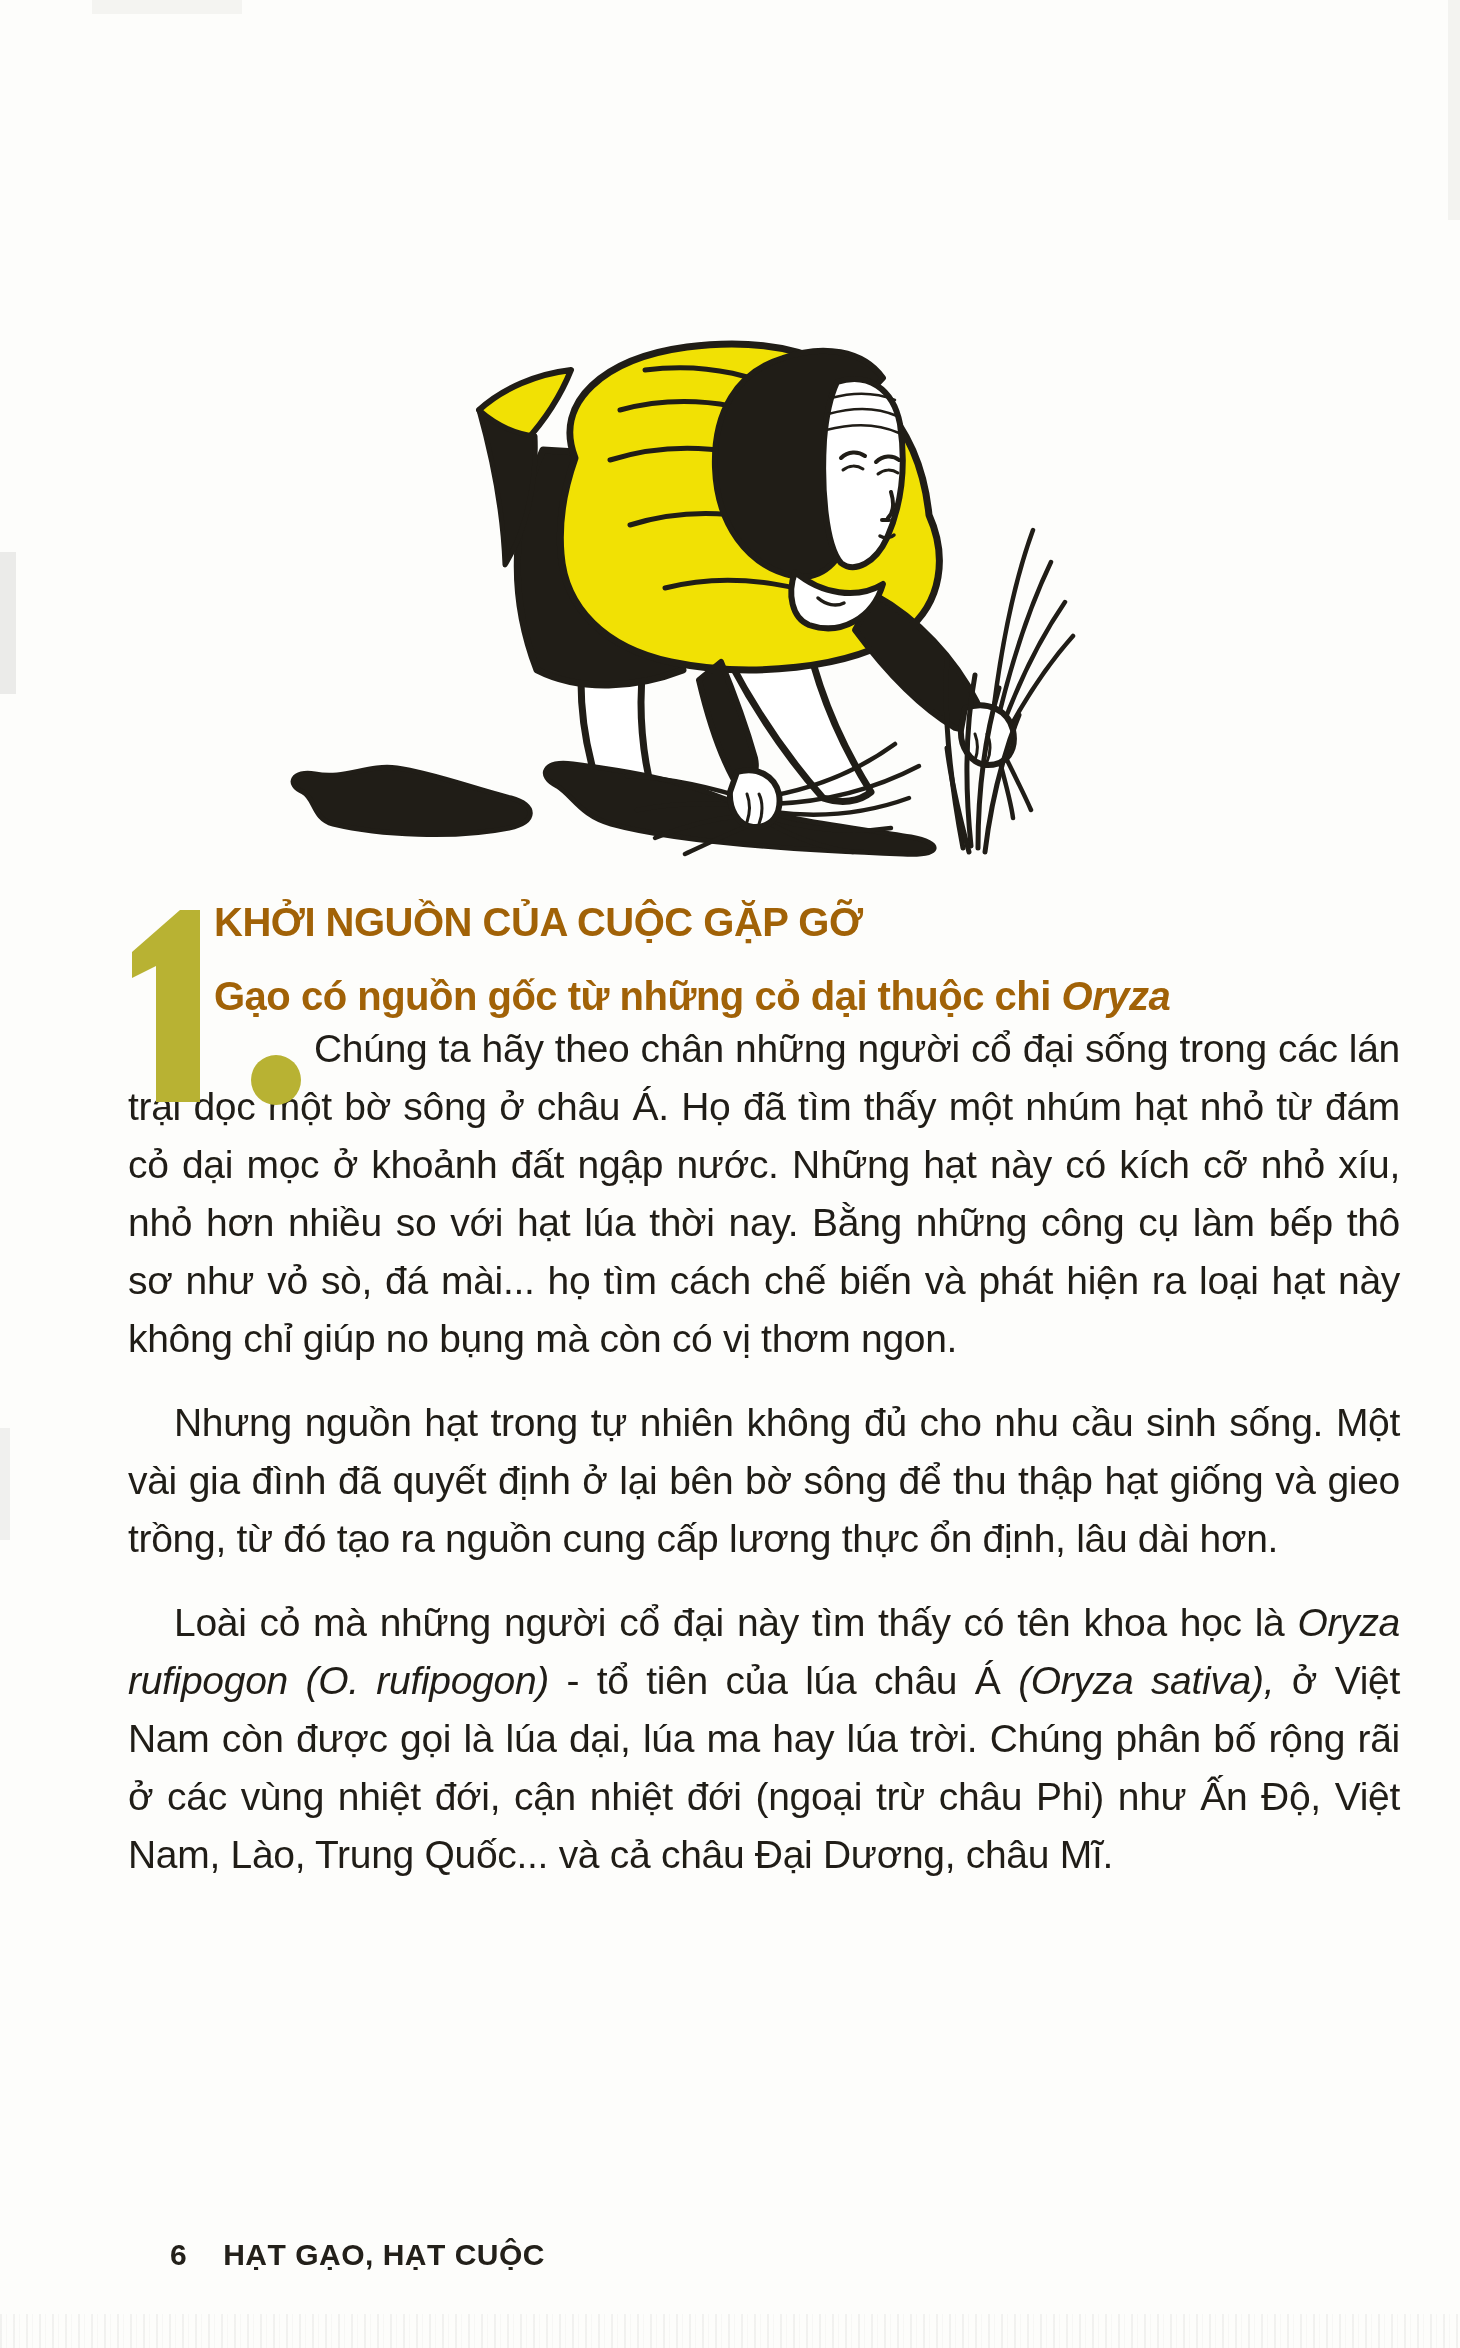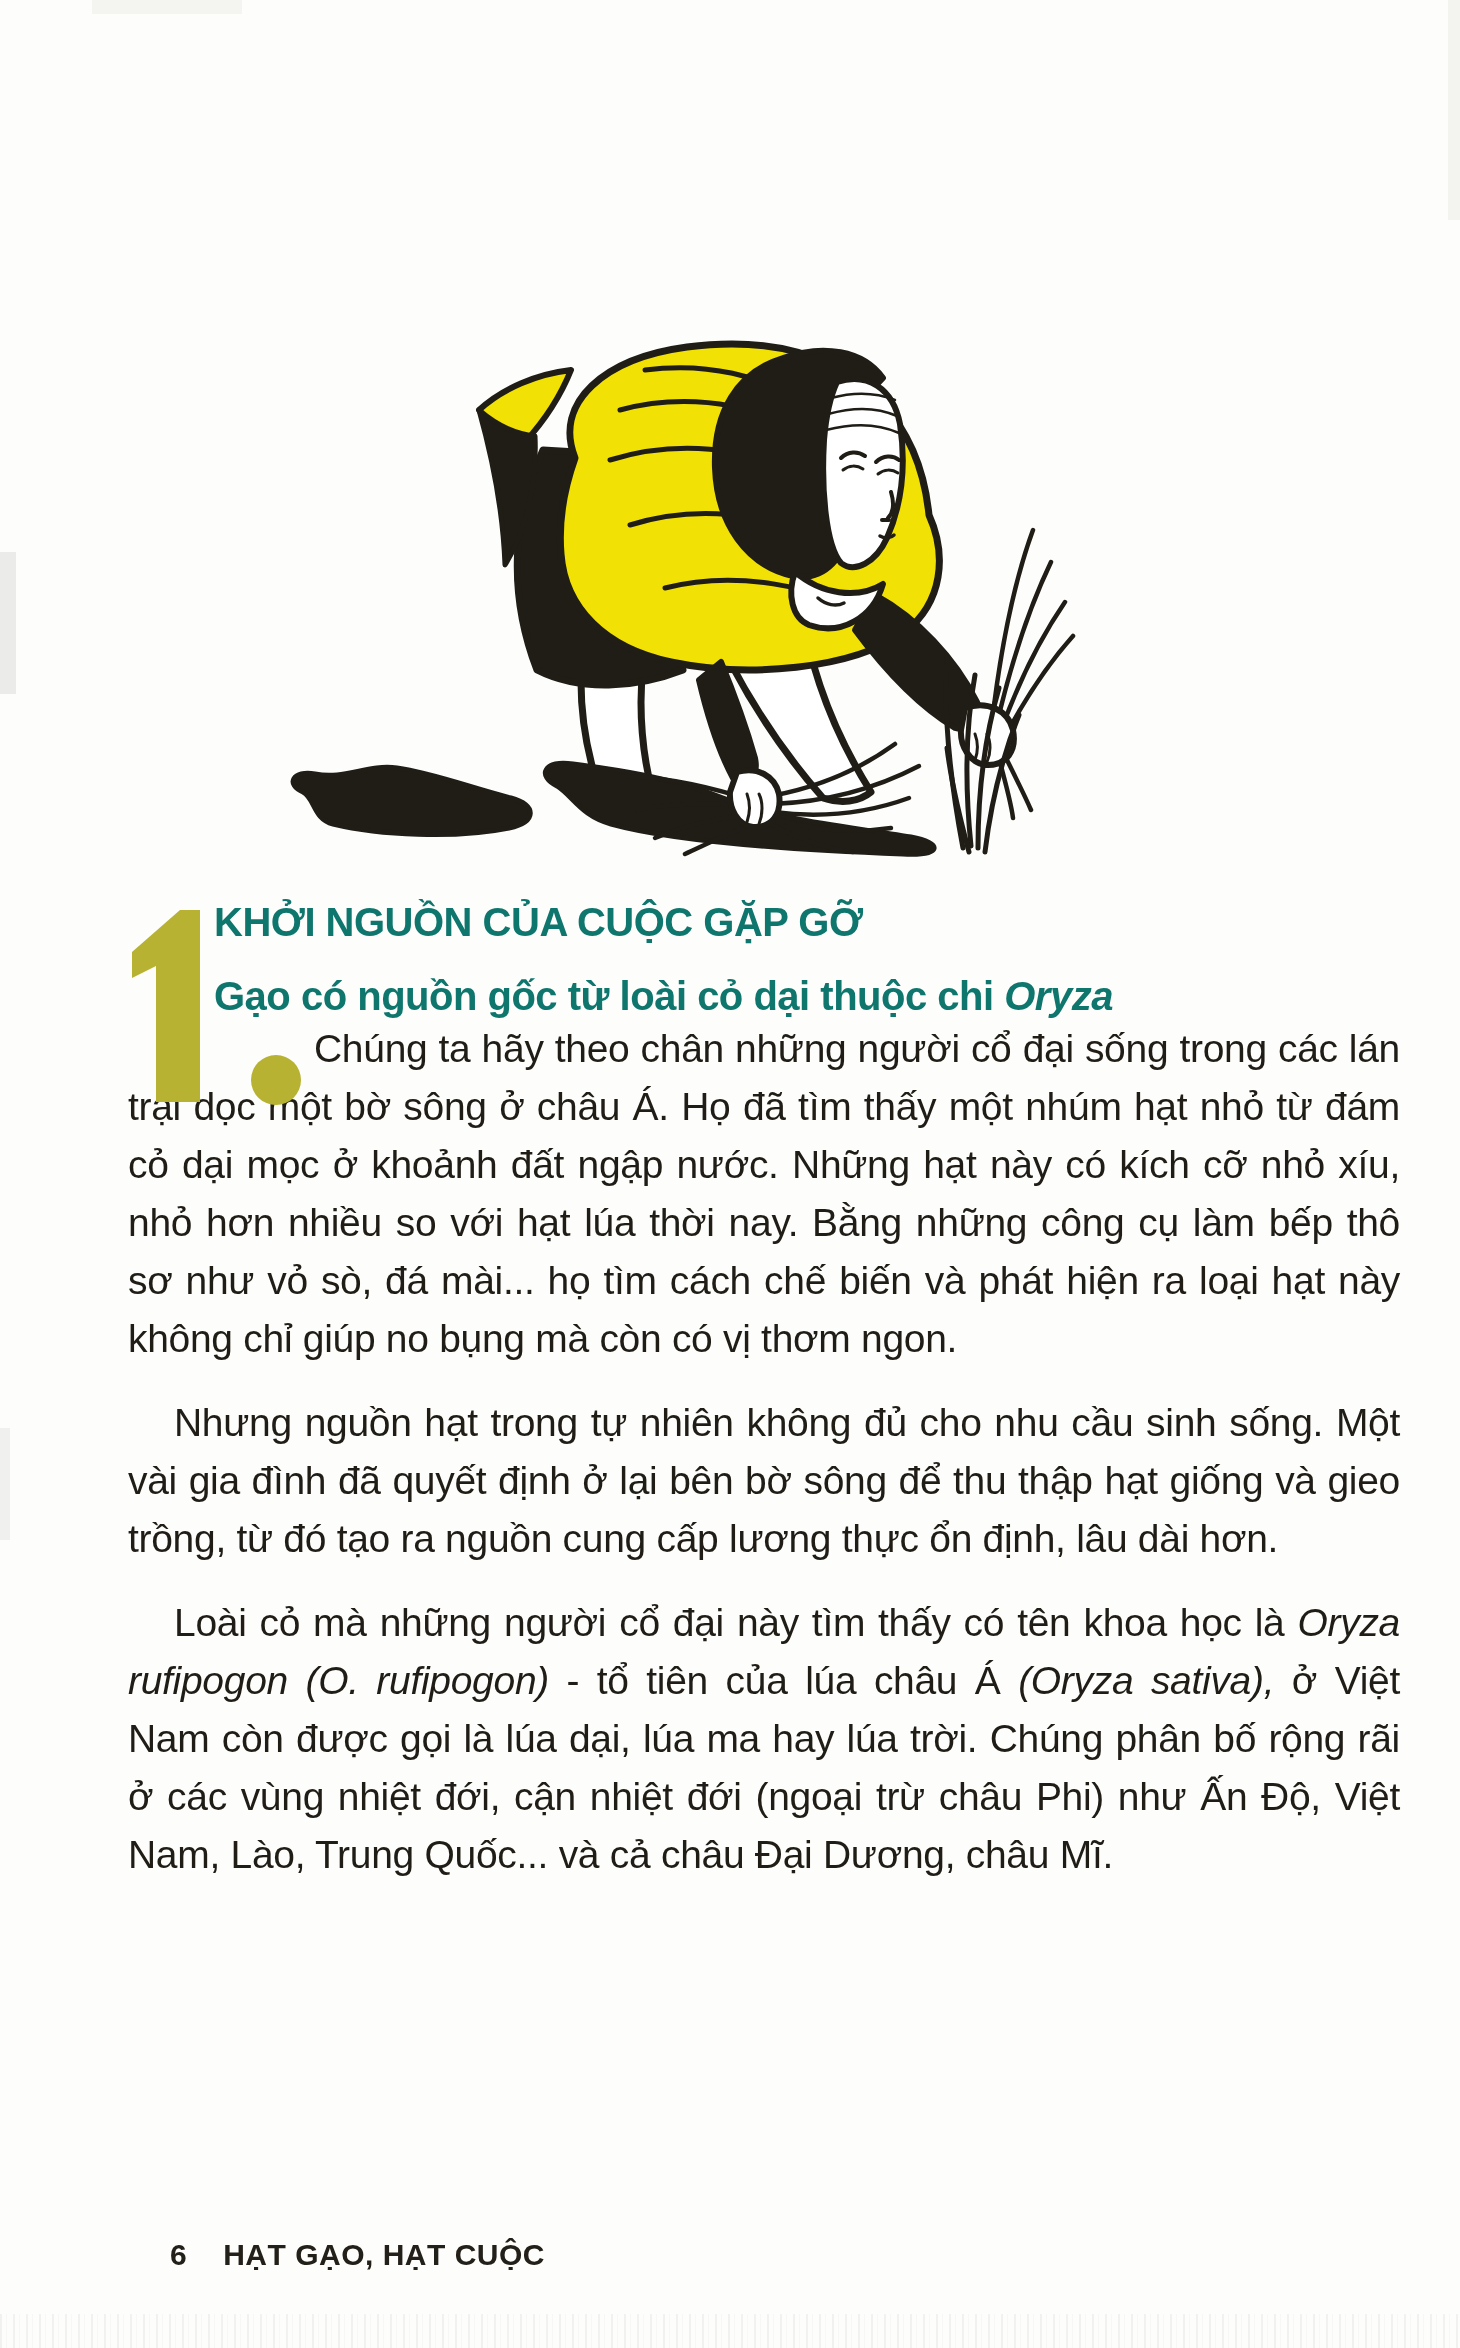--- a/index.html
+++ b/index.html
@@ -7,21 +7,21 @@
     width:1460px;height:2348px;position:relative;overflow:hidden;
     background:#fdfdfb;color:#201d17;
     font-family:"Liberation Sans", sans-serif;
   }
   .page{position:absolute;inset:0;}
   
   .illu{position:absolute;left:275px;top:340px;width:910px;height:520px;}
   
   .content{position:absolute;left:128px;top:898px;width:1272px;}
   .numeral{position:absolute;left:2px;top:8px;width:180px;height:205px;color:#b8b233;}
-  .titles{margin-left:86px;font-weight:bold;color:#0f766e;}
+  .titles{margin-left:86px;font-weight:bold;color:#a16207;}
   .t1{margin:0;font-size:40px;line-height:1.2;letter-spacing:-0.5px;}
   .t2{margin:26px 0 0 0;font-size:40px;line-height:1.2;letter-spacing:-0.5px;}
   .t2 i{}
   
   .bodytext{font-size:39px;line-height:58px;text-align:justify;letter-spacing:-0.3px;}
   .bodytext p{margin:0;}
   .bodytext .para + .para{margin-top:26px;}
   .bodytext .para:first-child{text-indent:186px;}
   .bodytext .para:not(:first-child){text-indent:46px;}
   .bodytext i{font-style:italic;}
@@ -130,21 +130,21 @@
     </g>
   </svg>
 
   <section class="content">
     <svg class="numeral" viewBox="0 0 180 205" role="img" aria-label="1.">
       <polygon fill="currentColor" points="70,4 70,196 26,196 26,60 2,72 2,46 50,4"></polygon>
       <circle fill="currentColor" cx="146" cy="174" r="25"></circle>
     </svg>
     <header class="titles">
       <h1 class="t1">KHỞI NGUỒN CỦA CUỘC GẶP GỠ</h1>
-      <h2 class="t2"><span>Gạo có nguồn gốc từ loài cỏ dại thuộc chi </span><i>Oryza</i></h2>
+      <h2 class="t2"><span>Gạo có nguồn gốc từ những cỏ dại thuộc chi </span><i>Oryza</i></h2>
     </header>
     <div class="bodytext">
         <p class="para"><span>Chúng ta hãy theo chân những người cổ đại sống trong các lán trại dọc một bờ sông ở châu Á. Họ đã tìm thấy một nhúm hạt nhỏ từ đám cỏ dại mọc ở khoảnh đất ngập nước. Những hạt này có kích cỡ nhỏ xíu, nhỏ hơn nhiều so với hạt lúa thời nay. Bằng những công cụ làm bếp thô sơ như vỏ sò, đá mài... họ tìm cách chế biến và phát hiện ra loại hạt này không chỉ giúp no bụng mà còn có vị thơm ngon.</span></p>
         <p class="para"><span>Nhưng nguồn hạt trong tự nhiên không đủ cho nhu cầu sinh sống. Một vài gia đình đã quyết định ở lại bên bờ sông để thu thập hạt giống và gieo trồng, từ đó tạo ra nguồn cung cấp lương thực ổn định, lâu dài hơn.</span></p>
         <p class="para"><span>Loài cỏ mà những người cổ đại này tìm thấy có tên khoa học là </span><i>Oryza rufipogon (O. rufipogon)</i><span> - tổ tiên của lúa châu Á </span><i>(Oryza sativa),</i><span> ở Việt Nam còn được gọi là lúa dại, lúa ma hay lúa trời. Chúng phân bố rộng rãi ở các vùng nhiệt đới, cận nhiệt đới (ngoại trừ châu Phi) như Ấn Độ, Việt Nam, Lào, Trung Quốc... và cả châu Đại Dương, châu Mĩ.</span></p>
       </div>
   </section>
 
   <footer class="footer">
     <span>6</span>

